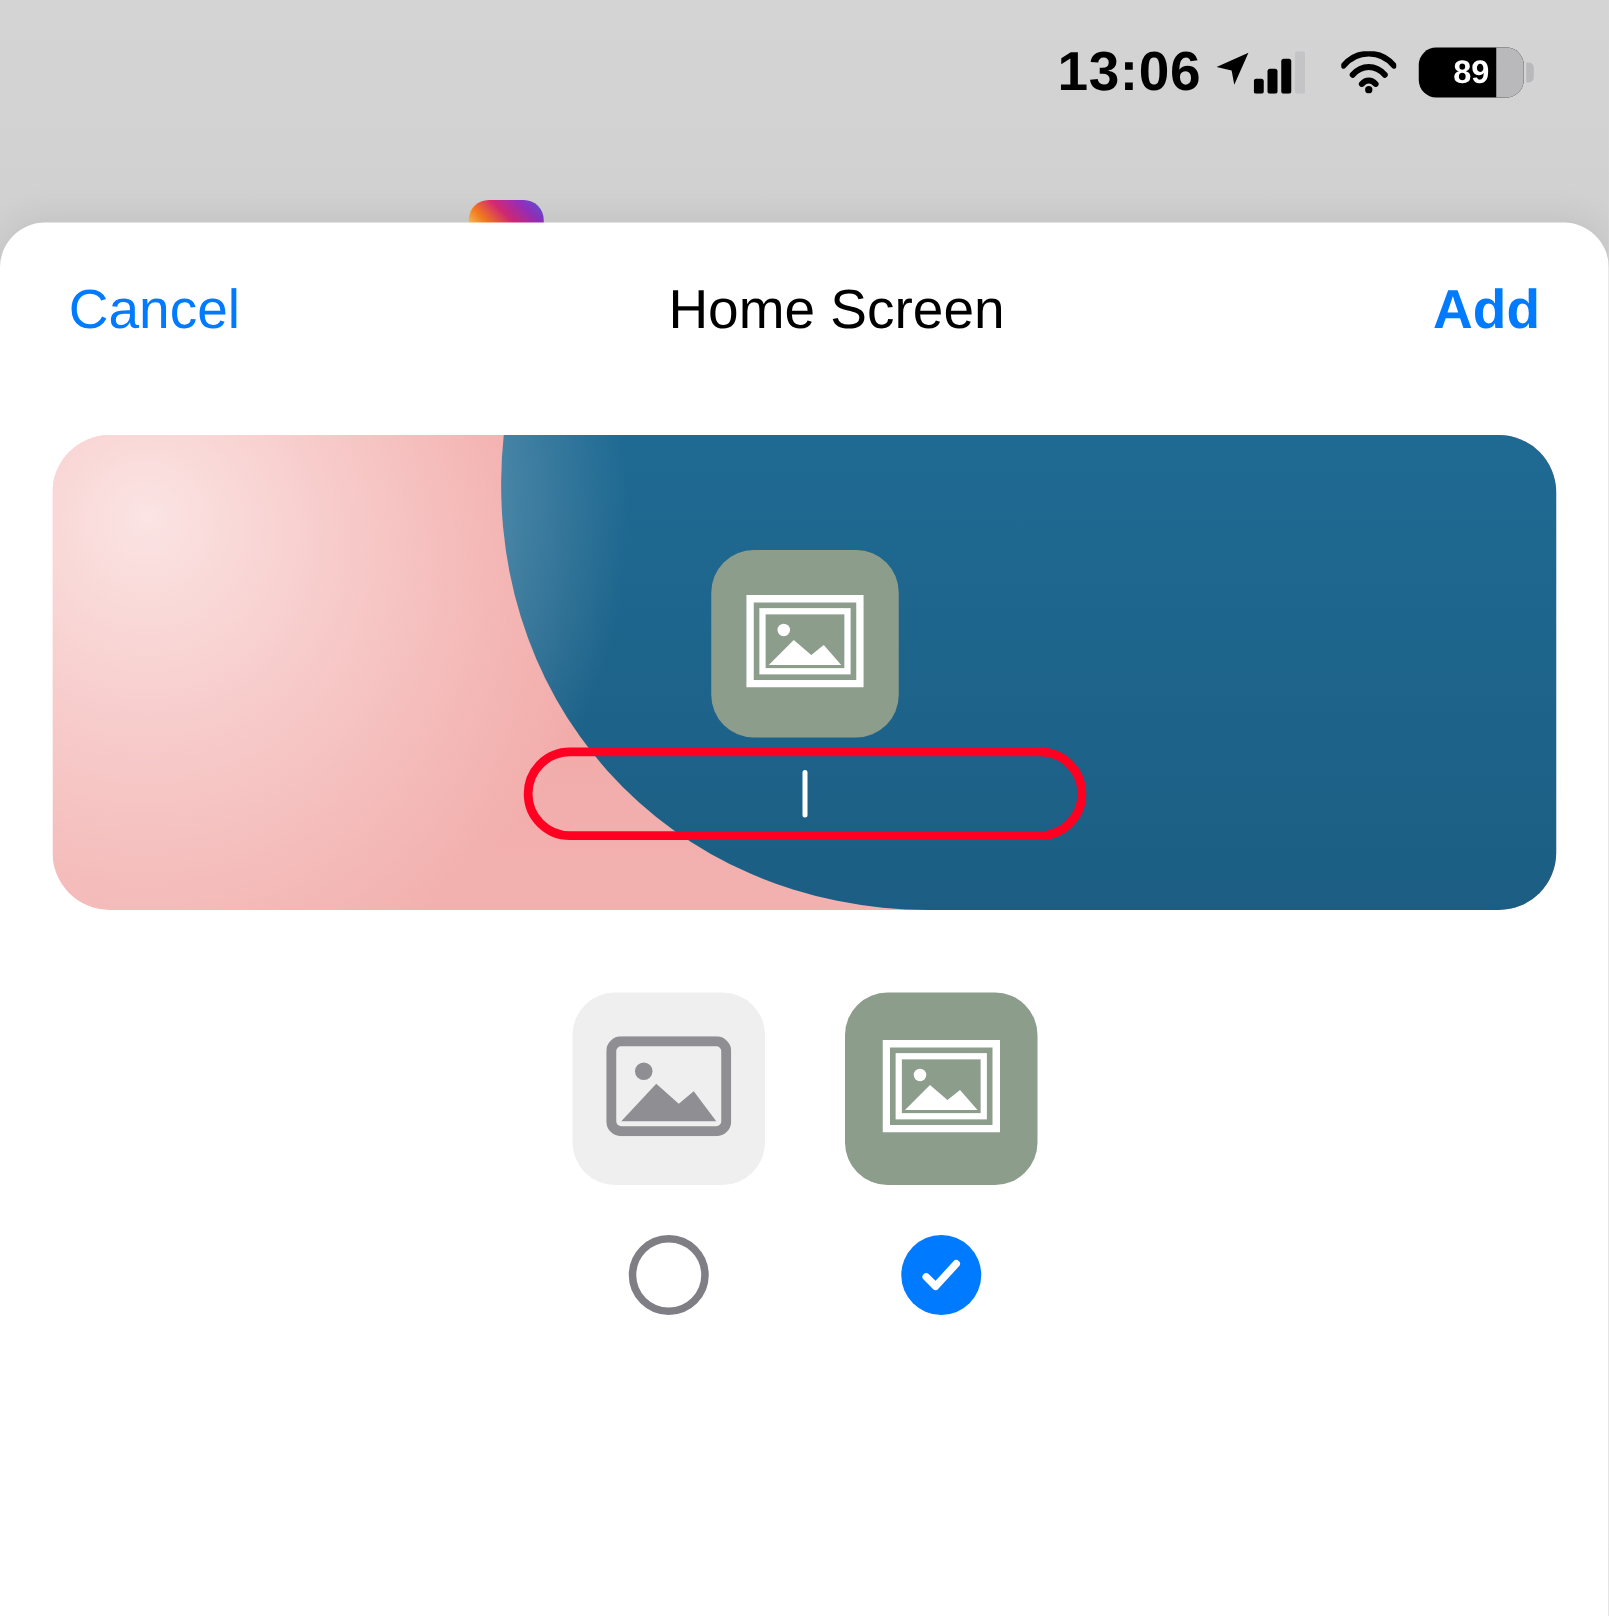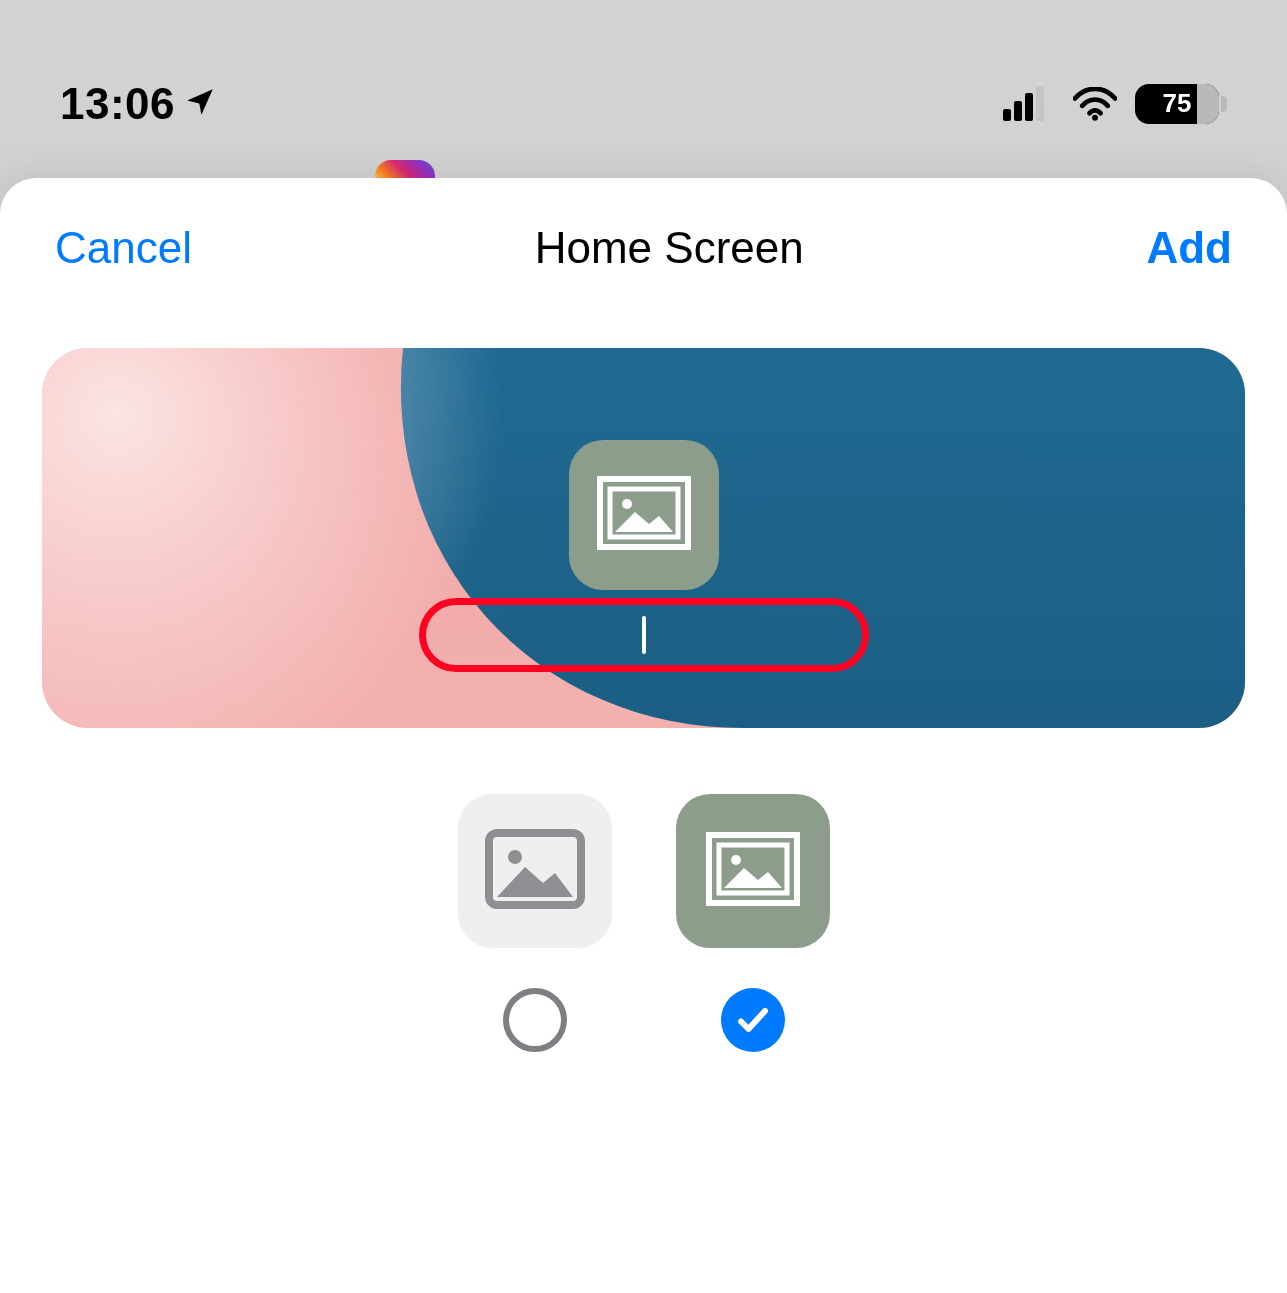--- a/index.html
+++ b/index.html
@@ -20,25 +20,24 @@
     top: 160px; left: 375px;
     width: 60px; height: 24px;
     border-radius: 16px 16px 0 0;
     background: linear-gradient(45deg,#feda75,#fa7e1e,#d62976,#962fbf,#4f5bd5);
   }
 
   
   .statusbar {
     position: absolute; top: 0; left: 0; right: 0;
     height: 115px;
-    display: flex; align-items: center; justify-content: space-between;
+    display: flex; align-items: center; justify-content: flex-end;
     padding: 0 60px;
     font-weight: 600;
     color: #000;
-    margin-top: 46px;
   }
   .status-left { display: flex; align-items: center; gap: 8px; font-size: 44px; letter-spacing: 0.5px;}
   .status-right { display: flex; align-items: center; gap: 18px; }
   .status-right svg { display: block; }
 
   
   .sheet {
     position: absolute;
     top: 178px; left: 0; right: 0; bottom: 0;
     background: #ffffff;
@@ -170,21 +169,21 @@
     <span>
       <svg width="44" height="34" viewBox="0 0 24 18" fill="none" stroke="#000" stroke-width="2.6" stroke-linecap="round">
         <path d="M1 6 C7 -1 17 -1 23 6"></path>
         <path d="M5 10 C9 5.5 15 5.5 19 10"></path>
         <path d="M9 14 C10.8 12 13.2 12 15 14"></path>
         <circle cx="12" cy="16.5" r="1.6" fill="#000" stroke="none"></circle>
       </svg>
     </span>
     <span style="display:flex;align-items:center;">
       <span style="position:relative;display:inline-flex;align-items:center;justify-content:center;width:84px;height:40px;background:#000;border-radius:14px;">
-        <span style="color:#fff;font-size:26px;font-weight:700;">75</span>
+        <span style="color:#fff;font-size:26px;font-weight:700;">89</span>
         <span style="position:absolute;right:0;top:0;bottom:0;width:22px;background:#b9b9bc;border-radius:0 14px 14px 0;"></span>
       </span>
       <span style="width:6px;height:16px;background:#b9b9bc;border-radius:0 4px 4px 0;margin-left:2px;"></span>
     </span>
   </div>
 </div>
 
 <div class="sheet">
 
   <div class="navbar">

